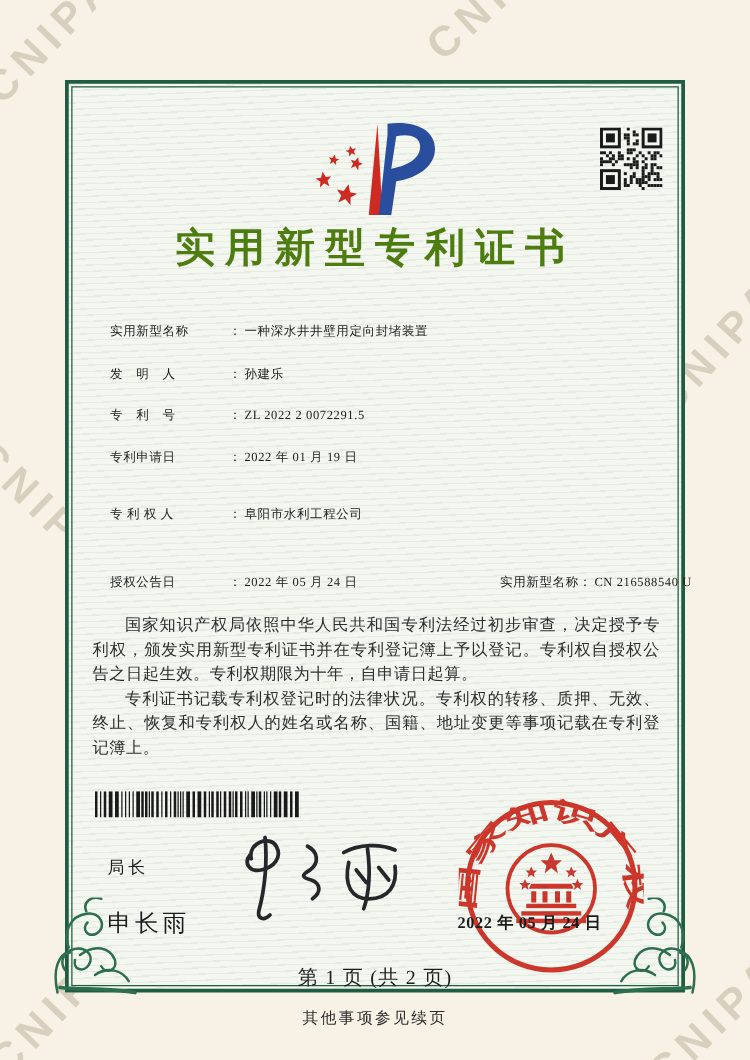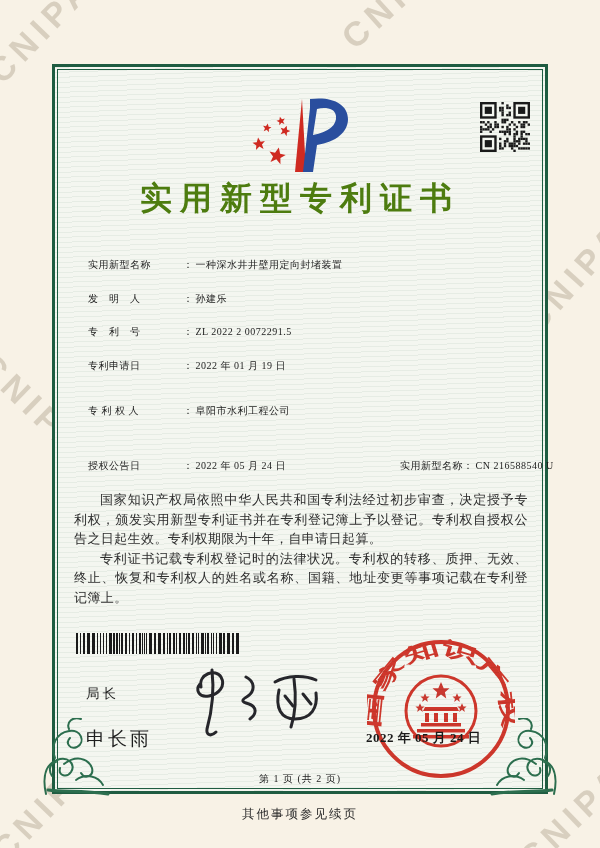--- a/index.html
+++ b/index.html
@@ -59,21 +59,21 @@
   .barcode{position:absolute;left:76px;top:633px;width:166px;height:21px;}
   
   .director-title{position:absolute;left:86px;top:685px;font-size:13.5px;letter-spacing:3px;}
   .director-name{position:absolute;left:86px;top:726px;font-size:19px;letter-spacing:3px;}
   .sig{position:absolute;left:183px;top:663px;width:150px;height:84px;}
   .seal{position:absolute;left:367px;top:635px;width:148px;height:148px;opacity:0.92;mix-blend-mode:multiply;}
   .seal-date{
     position:absolute;left:366px;top:729px;font-size:13px;font-weight:600;
     letter-spacing:0.5px;color:#1b1b1b;white-space:nowrap;
   }
-  .page-info{position:absolute;left:0;width:100%;top:772px;text-align:center;font-size:10px;letter-spacing:1px;}
+  .page-info{position:absolute;left:0;width:100%;top:772px;text-align:center;font-size:16px;letter-spacing:1px;}
   .note{position:absolute;left:0;width:100%;top:806px;text-align:center;font-size:12.5px;letter-spacing:2px;color:#2c2c2c;}
 </style>
 </head>
 <body>
 
 <div class="page">
 
   <div class="wm wm1">CNIPA</div>
   <div class="wm wm2">CNIPA</div>
   <div class="wm wm3">CNIPA</div>

